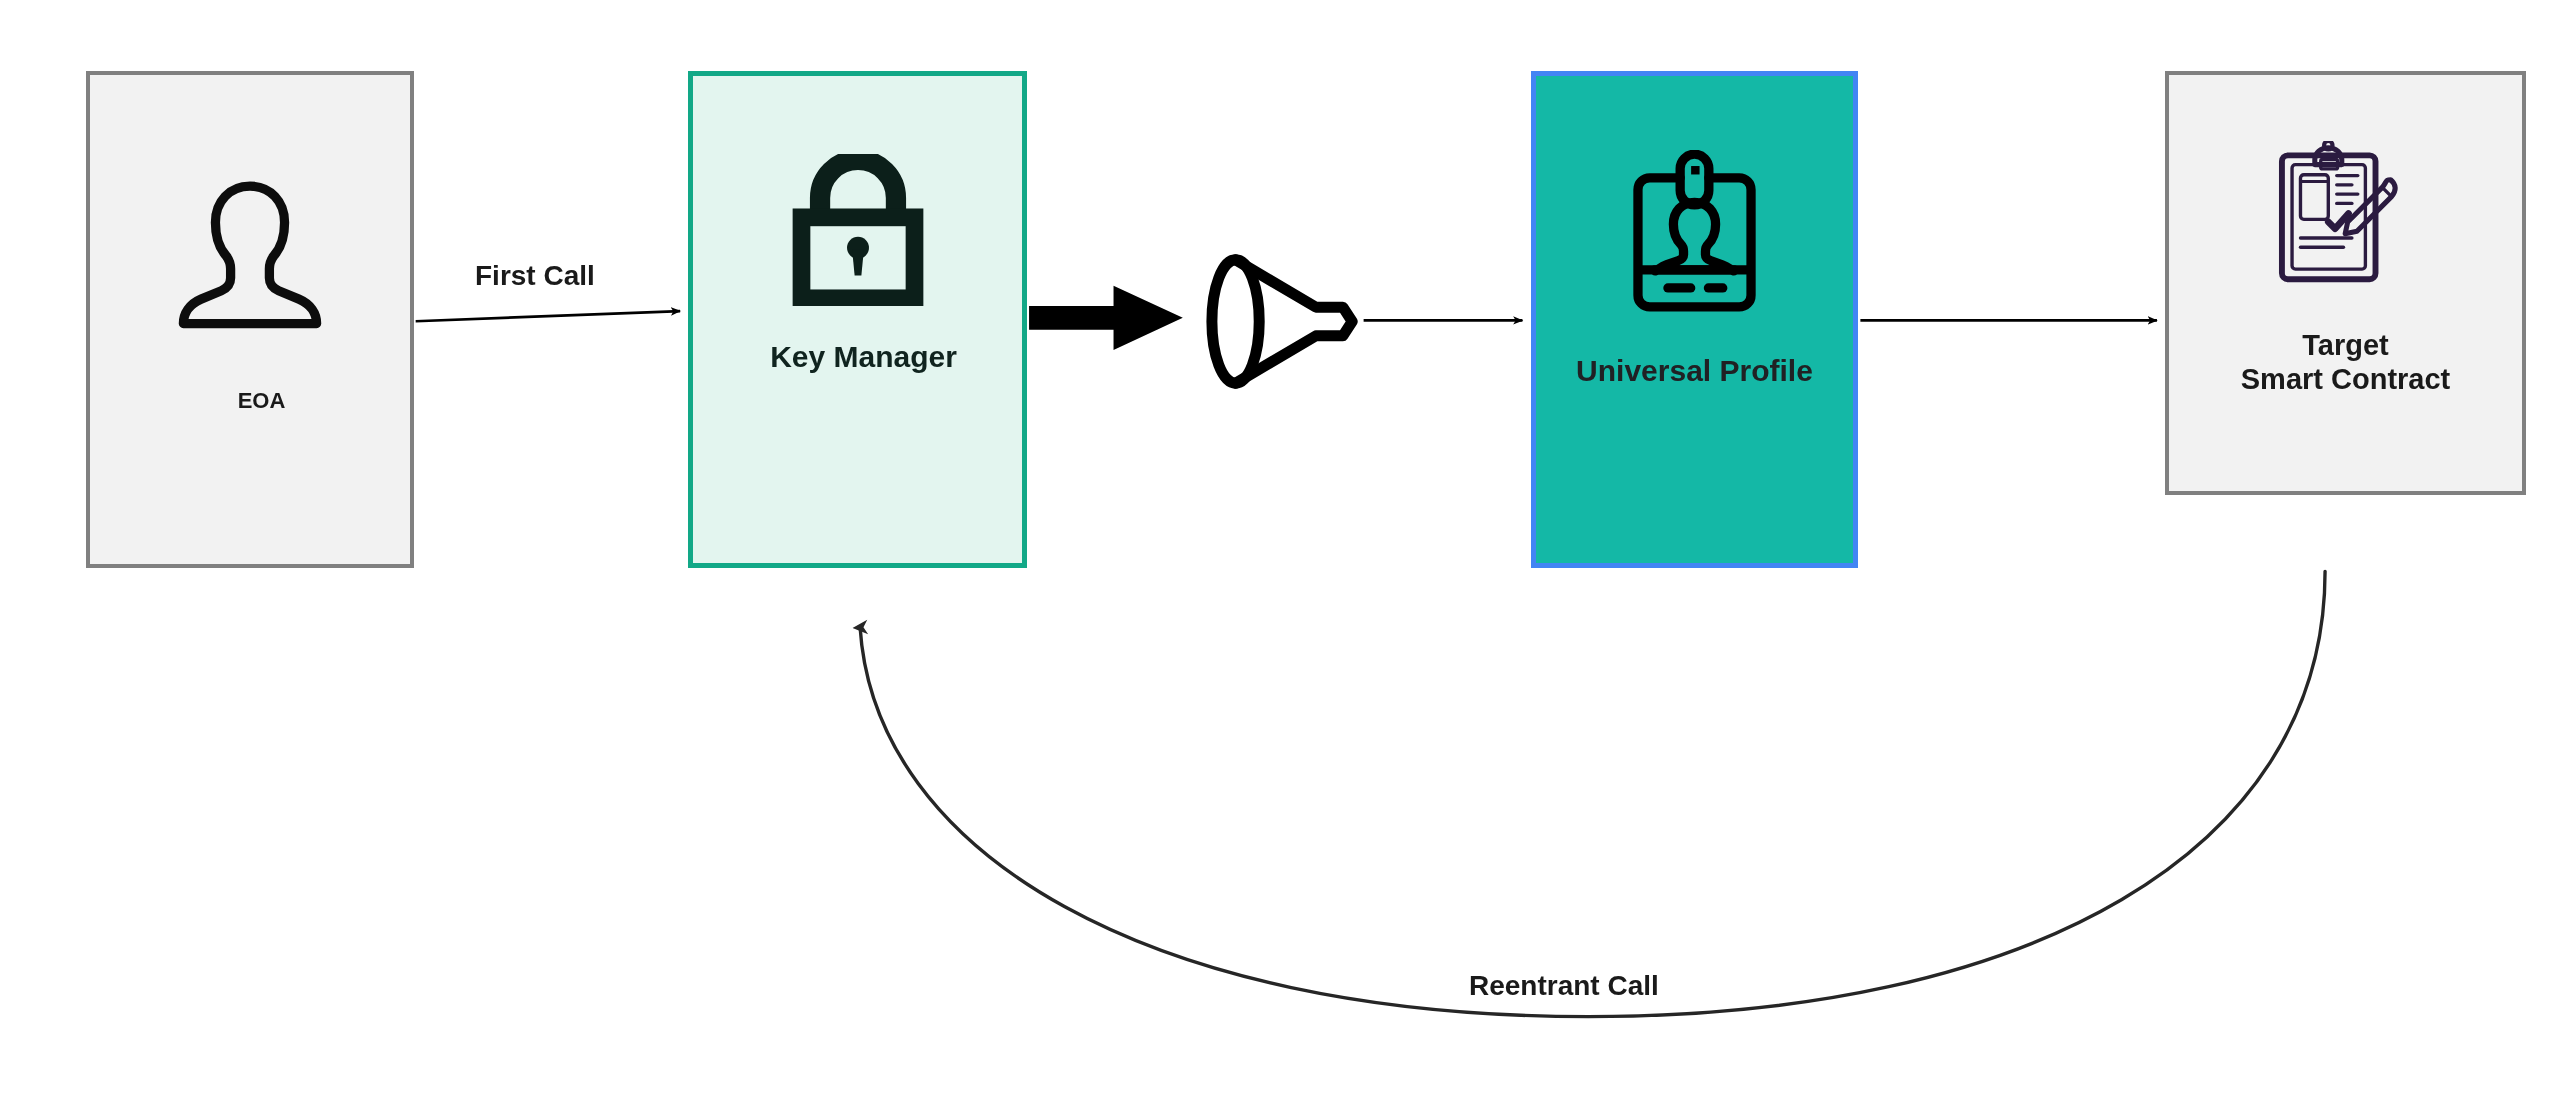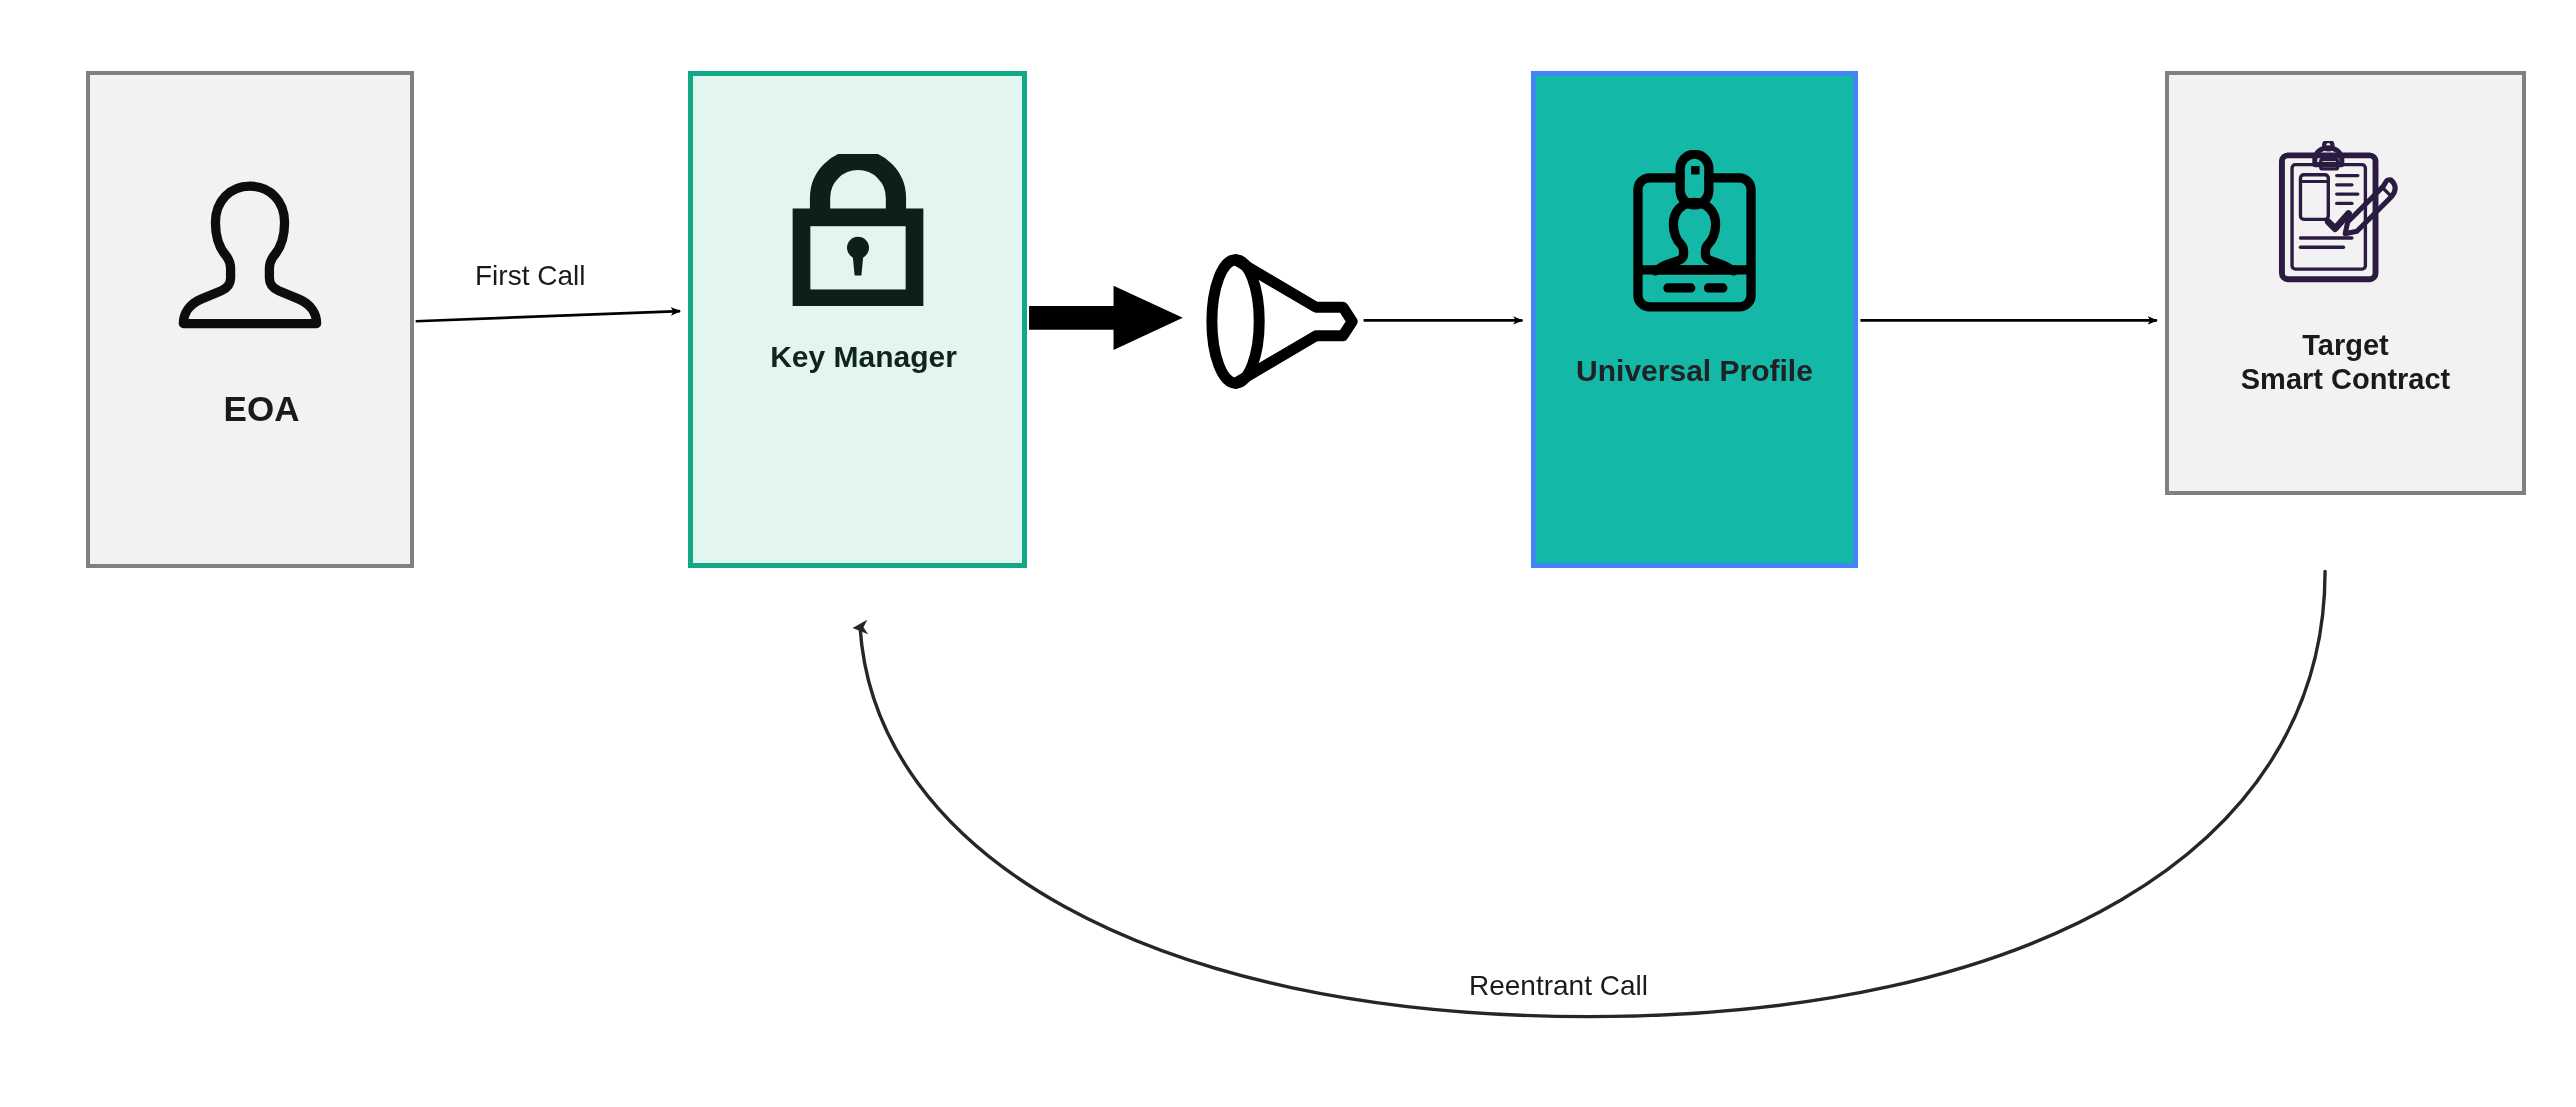--- a/index.html
+++ b/index.html
@@ -40,21 +40,21 @@
     line-height: 1.18;
     white-space: pre-line;
   }
   
   #node-eoa {
     left: 86px; top: 71px; width: 328px; height: 497px;
     background: #f2f2f2;
     border: 4.2px solid #808080;
   }
   #node-eoa .icon-wrap { top: 101px; }
-  #node-eoa .node-label { top: 313px; font-size: 35px; color: #1a1a1a; padding-left: 23px; }
+  #node-eoa .node-label { top: 313px; font-size: 22px; color: #1a1a1a; padding-left: 23px; }
 
   #node-key-manager {
     left: 688px; top: 71px; width: 339px; height: 497px;
     background: #e3f5ef;
     border: 5px solid #12a887;
   }
   #node-key-manager .icon-wrap { top: 78px; }
   #node-key-manager .node-label { top: 263px; font-size: 30px; color: #10241f; padding-left: 12px; }
 
   #node-universal-profile {
@@ -75,21 +75,21 @@
 
   
   #edges {
     position: absolute;
     left: 0; top: 0;
     width: 2576px; height: 1108px;
     pointer-events: none;
   }
   .edge-label {
     position: absolute;
-    font-weight: normal;
+    font-weight: bold;
     color: #1a1a1a;
     white-space: nowrap;
   }
   #label-first-call {
     left: 475px; top: 260px;
     font-size: 28px;
   }
   #label-reentrant-call {
     left: 1469px; top: 970px;
     font-size: 28px;

